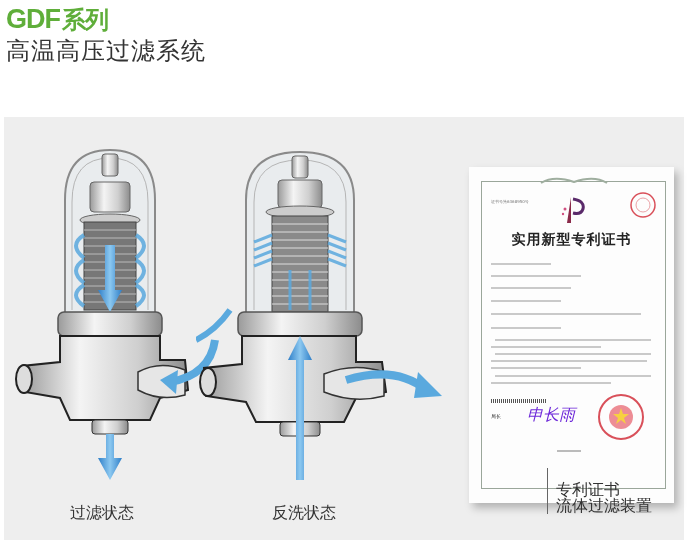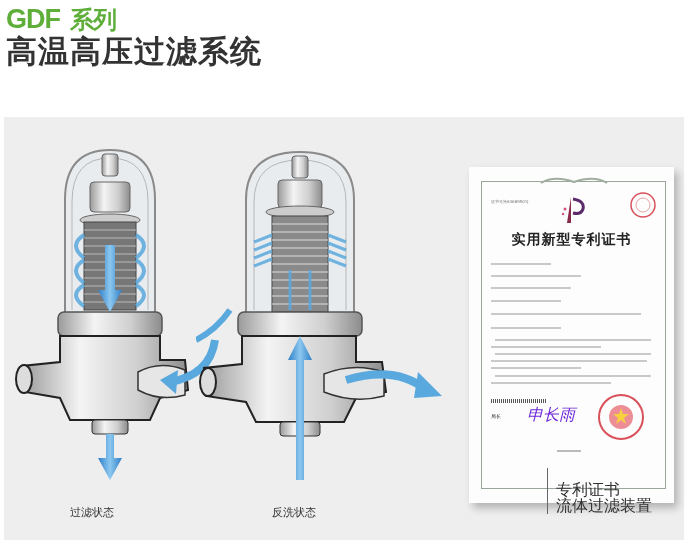--- a/index.html
+++ b/index.html
@@ -1,25 +1,25 @@
 <!DOCTYPE html>
 <html><head>
 <meta charset="utf-8">
 <style>
   html, body { margin:0; padding:0; }
   body { width:688px; height:544px; background:#ffffff; position:relative; overflow:hidden;
          font-family:"DejaVu Sans", sans-serif; }
   .title-series { position:absolute; left:6px; top:4px; font-size:27px; font-weight:bold;
          color:#5fae3a; letter-spacing:-1px; font-family:"Liberation Sans", sans-serif; line-height:30px; }
-  .title-series .cn { font-size:24px; margin-left:10px; }
-  .title-main { position:absolute; left:6px; top:36px; font-size:31px; color:#333333; line-height:30px;
-         letter-spacing:1px; font-family:"DejaVu Sans", sans-serif; font-weight:700; }
+  .title-series .cn { font-size:24px; margin-left:2px; }
+  .title-main { position:absolute; left:6px; top:36px; font-size:24px; color:#333333; line-height:30px;
+         letter-spacing:1px; font-family:"DejaVu Sans", sans-serif; font-weight:400; }
   .panel { position:absolute; left:4px; top:117px; width:680px; height:423px; background:#eeeeee; }
   .valve { position:absolute; }
-  .caption { position:absolute; font-size:11px; color:#333; line-height:16px; }
+  .caption { position:absolute; font-size:16px; color:#333; line-height:16px; }
   .cert { position:absolute; left:469px; top:167px; width:205px; height:336px; background:#fdfdfd;
           box-shadow: 4px 5px 8px rgba(0,0,0,0.25); }
   .cert-inner { position:absolute; left:12px; top:14px; right:8px; bottom:14px; border:1px solid #9aa69a; }
   .cert-title { position:absolute; left:0; right:0; top:64px; text-align:center; font-size:14px;
           font-family:"DejaVu Serif", serif; color:#222; letter-spacing:1px; font-weight:bold; }
   .cert-small { position:absolute; font-size:4px; color:#777; white-space:nowrap; }
   .cert-line { position:absolute; height:2px; background:#c9c9c9; }
   .leader { position:absolute; left:547px; top:468px; width:1px; height:46px; background:#666; }
   .cert-caption { position:absolute; left:556px; top:482px; font-size:16px; color:#333; line-height:16px; }
 </style>

